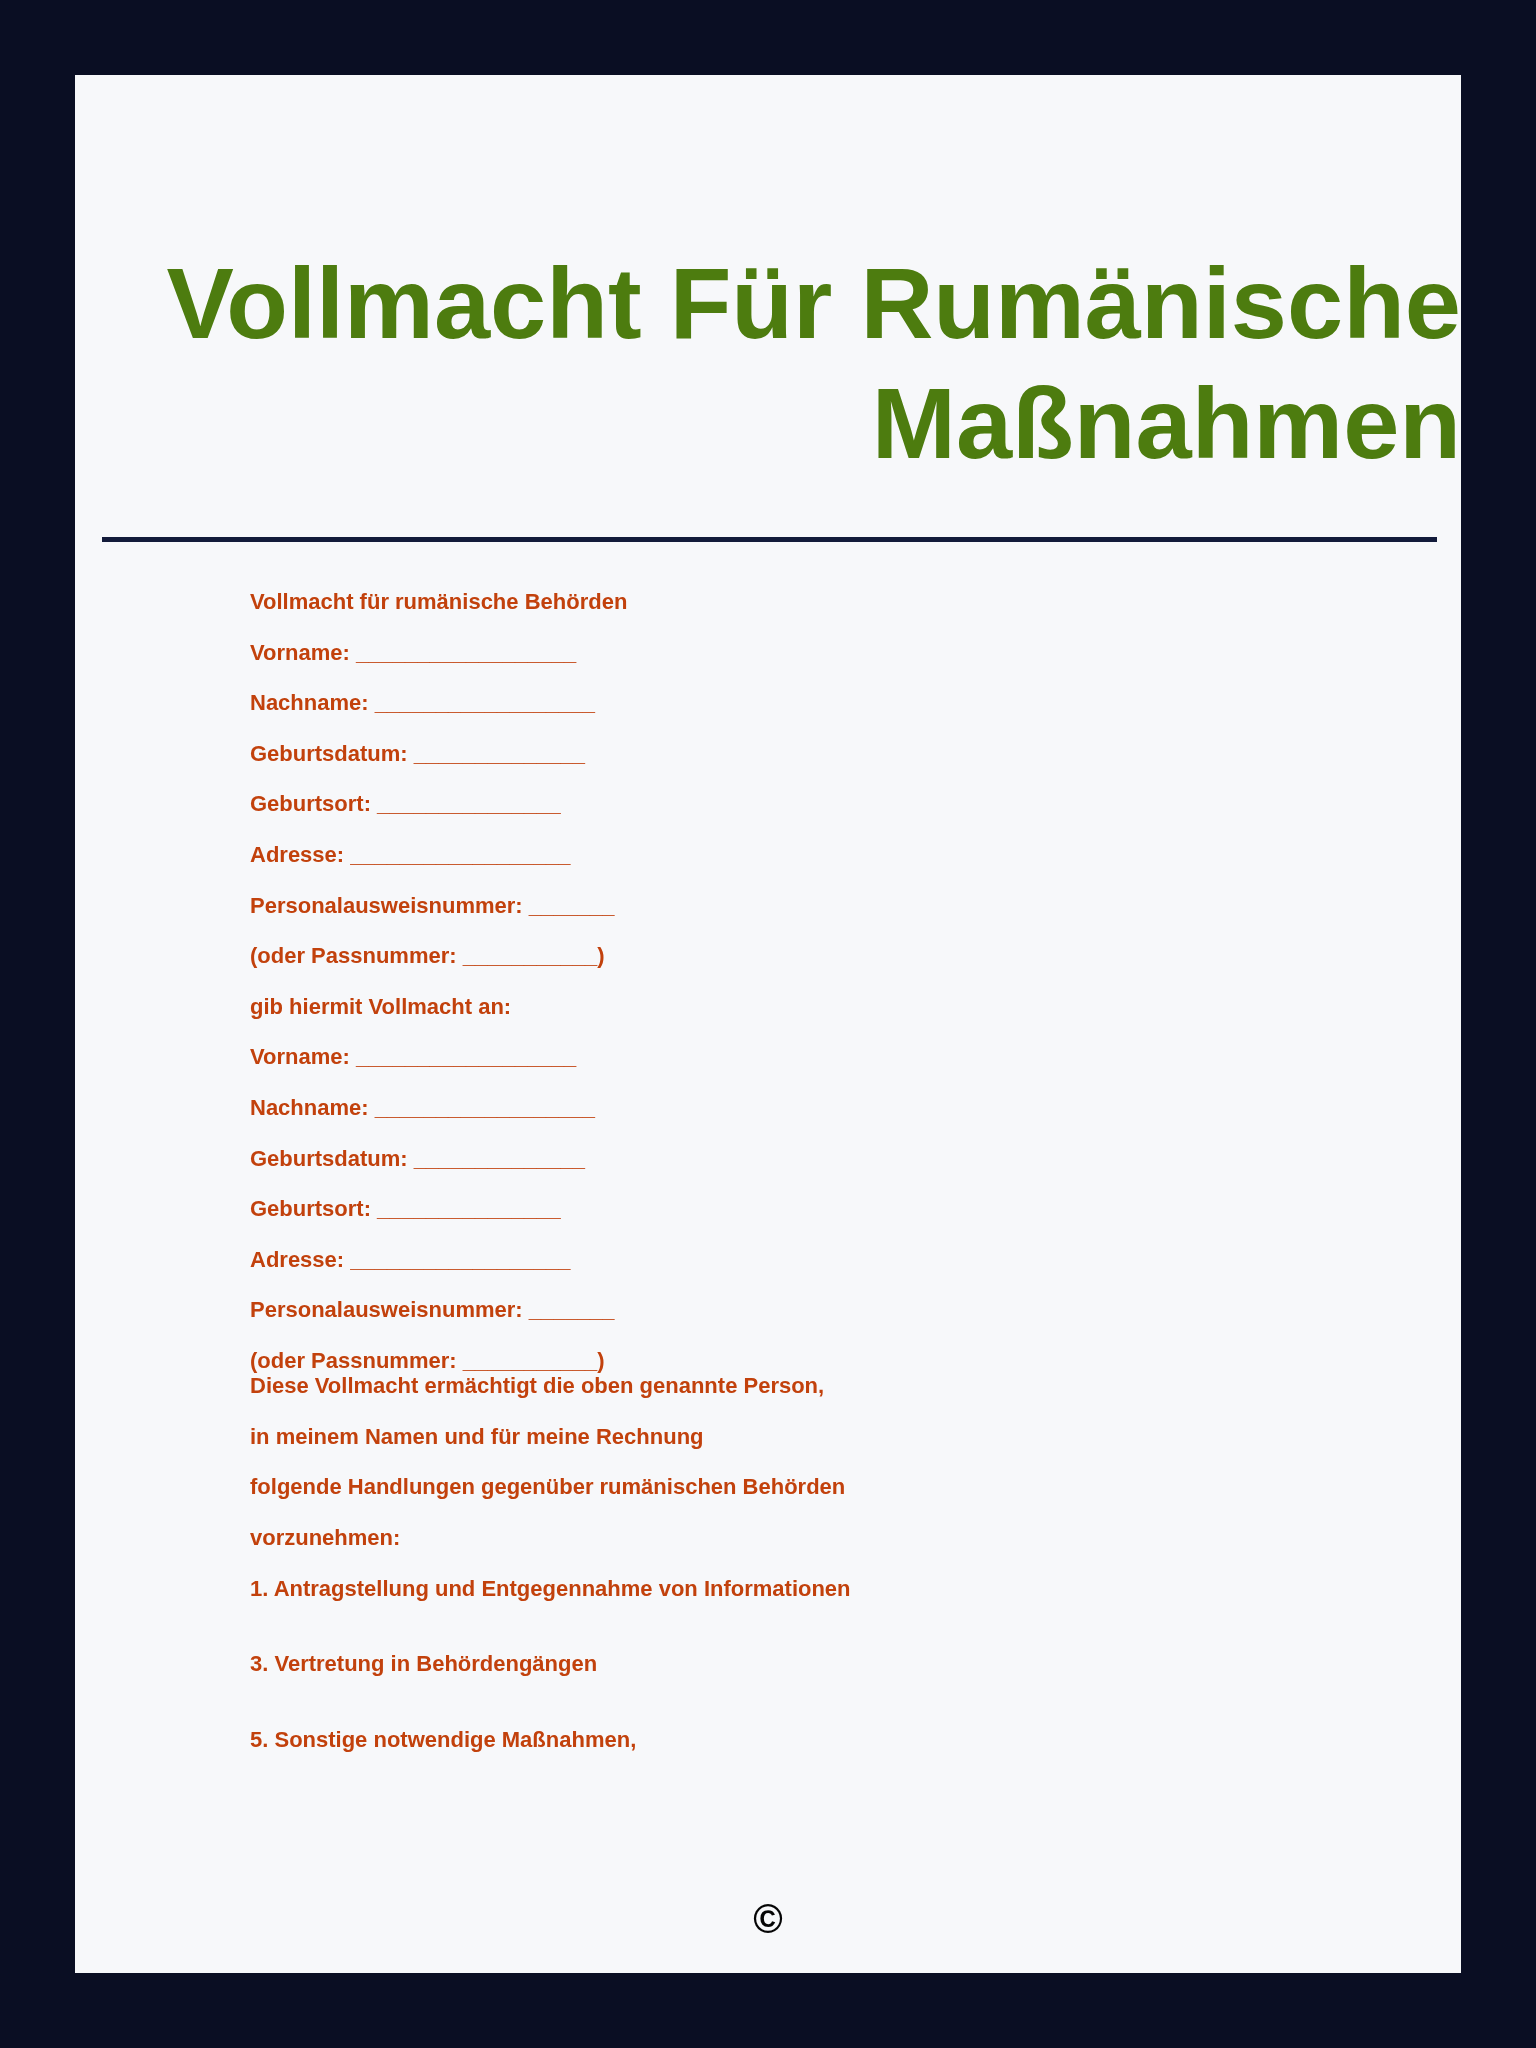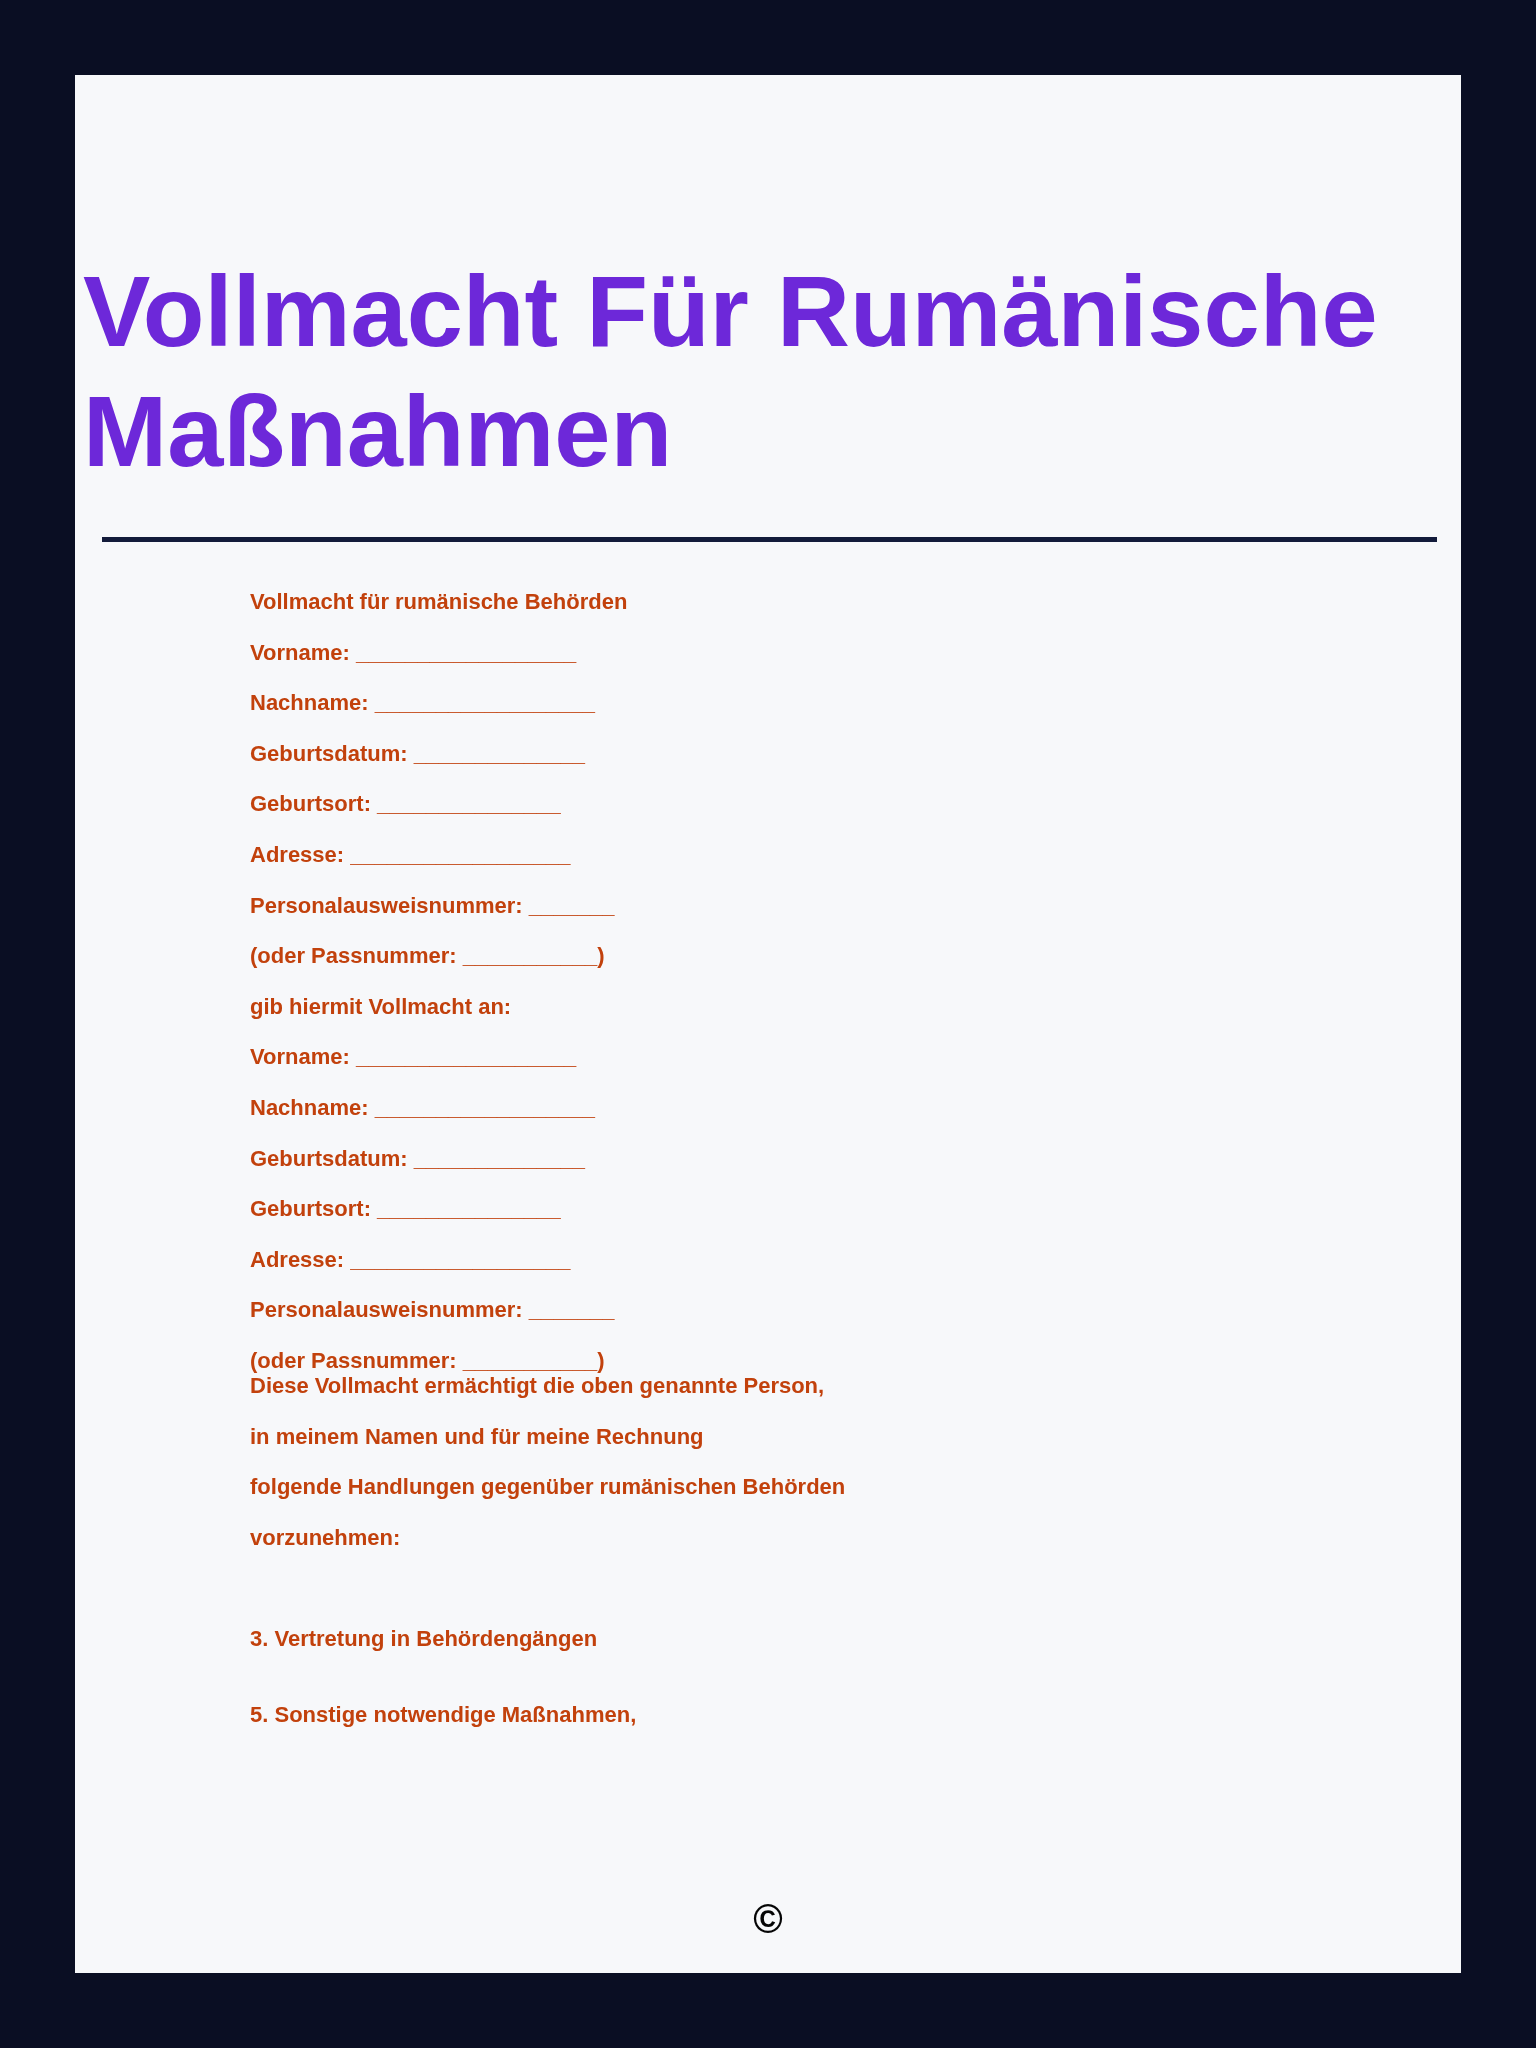--- a/index.html
+++ b/index.html
@@ -17,26 +17,26 @@
     top: 75px;
     width: 1386px;
     height: 1898px;
     background: #f7f8fa;
   }
   .title {
     position: absolute;
     top: 168px;
     left: 0;
     width: 100%;
-    margin: 8px;
-    text-align: left;
+    margin: 0;
+    text-align: right;
     font-weight: bold;
     font-size: 101px;
     line-height: 120px;
-    color: #6d28d9;
+    color: #4d7c0f;
     letter-spacing: 0;
   }
   .title-line { display: block; white-space: pre; }
   .divider {
     position: absolute;
     top: 462px;
     left: 27px;
     width: 1335px;
     height: 5px;
     background: #131b3a;
@@ -113,20 +113,21 @@
       <div class="ln"></div>
       <div class="ln">(oder Passnummer: ___________)</div>
       <div class="ln">Diese Vollmacht ermächtigt die oben genannte Person,</div>
       <div class="ln"></div>
       <div class="ln">in meinem Namen und für meine Rechnung</div>
       <div class="ln"></div>
       <div class="ln">folgende Handlungen gegenüber rumänischen Behörden</div>
       <div class="ln"></div>
       <div class="ln">vorzunehmen:</div>
       <div class="ln"></div>
+      <div class="ln">1. Antragstellung und Entgegennahme von Informationen</div>
       <div class="ln"></div>
       <div class="ln"></div>
       <div class="ln">3. Vertretung in Behördengängen</div>
       <div class="ln"></div>
       <div class="ln"></div>
       <div class="ln">5. Sonstige notwendige Maßnahmen,</div>
     </div>
 
   <div class="copyright">©</div>
 

